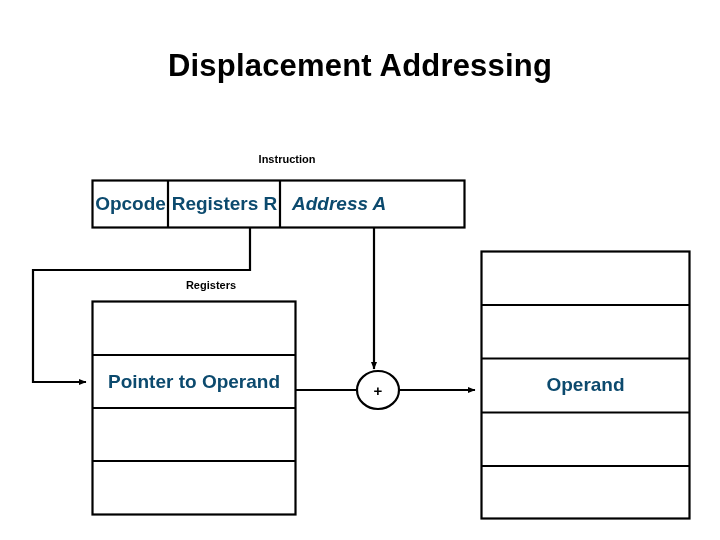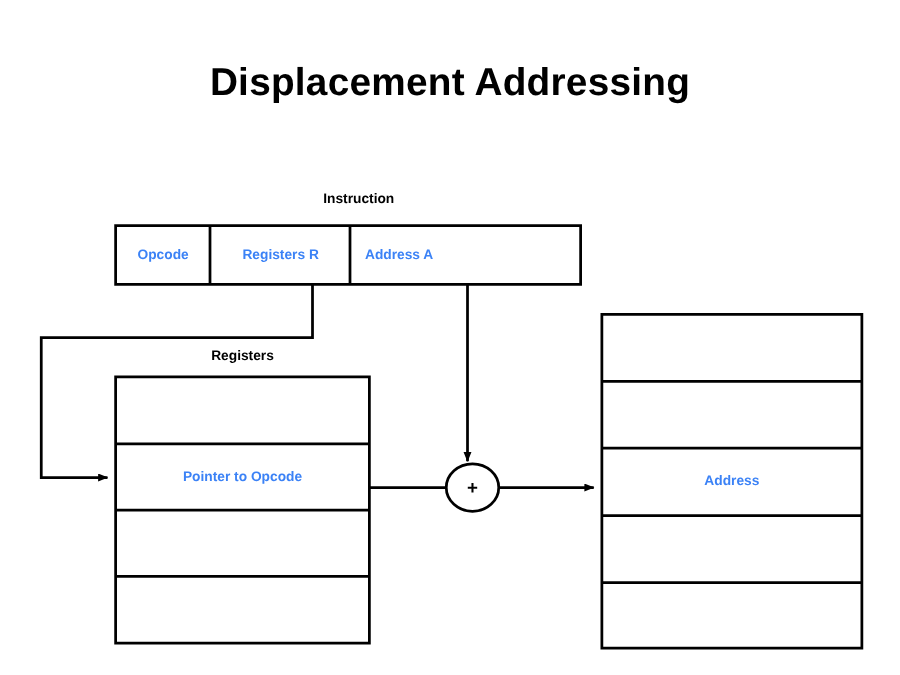--- a/index.html
+++ b/index.html
@@ -60,22 +60,22 @@
     color: #000000;
     font-size: 11px;
     font-weight: bold;
     white-space: nowrap;
   }
   .lbl-center {
     text-align: center;
   }
   .field-text {
     position: absolute;
-    color: #3b82f6;
-    font-size: 11px;
+    color: #0c4a6e;
+    font-size: 19px;
     font-weight: bold;
     white-space: nowrap;
     display: flex;
     align-items: center;
   }
   .adder-sign {
     position: absolute;
     color: #000000;
     font-size: 15px;
     font-weight: bold;
@@ -121,31 +121,31 @@
 
     <ellipse class="adder-circle" cx="378" cy="390" rx="21" ry="19"></ellipse>
 
     <path class="connector" d="M399,390 L475,390" marker-end="url(#arrowhead)"></path>
   </svg>
 
   <div class="lbl lbl-center" style="left:197px; top:153px; width:180px;">Instruction</div>
 
   <div class="field-text" style="left:93px; top:180px; width:75px; height:48px; justify-content:center;">Opcode</div>
   <div class="field-text" style="left:169px; top:180px; width:111px; height:48px; justify-content:center;">Registers R</div>
-  <div class="field-text" style="left:292px; top:180px; width:172px; height:48px; justify-content:flex-start;">Address A</div>
+  <div class="field-text" style="left:292px; top:180px; width:172px; height:48px; justify-content:flex-start;font-style:italic;">Address A</div>
 
 
-  <div class="lbl lbl-center" style="left:124px; top:279px; width:140px;">Registers</div>
+  <div class="lbl lbl-center" style="left:141px; top:279px; width:140px;">Registers</div>
 
   <div class="field-text" style="left:93px; top:302px; width:202px; height:53px; justify-content:center;"></div>
-  <div class="field-text" style="left:93px; top:355px; width:202px; height:53px; justify-content:center;">Pointer to Opcode</div>
+  <div class="field-text" style="left:93px; top:355px; width:202px; height:53px; justify-content:center;">Pointer to Operand</div>
   <div class="field-text" style="left:93px; top:408px; width:202px; height:53px; justify-content:center;"></div>
   <div class="field-text" style="left:93px; top:461px; width:202px; height:53px; justify-content:center;"></div>
 
   <div class="field-text" style="left:482px; top:252px; width:207px; height:53px; justify-content:center;"></div>
   <div class="field-text" style="left:482px; top:305px; width:207px; height:53px; justify-content:center;"></div>
-  <div class="field-text" style="left:482px; top:358px; width:207px; height:54px; justify-content:center;">Address</div>
+  <div class="field-text" style="left:482px; top:358px; width:207px; height:54px; justify-content:center;">Operand</div>
   <div class="field-text" style="left:482px; top:412px; width:207px; height:54px; justify-content:center;"></div>
   <div class="field-text" style="left:482px; top:466px; width:207px; height:53px; justify-content:center;"></div>
 
   <div class="adder-sign" style="left:358px; top:382px;">+</div>
 
 </div>
 
 </body></html>

